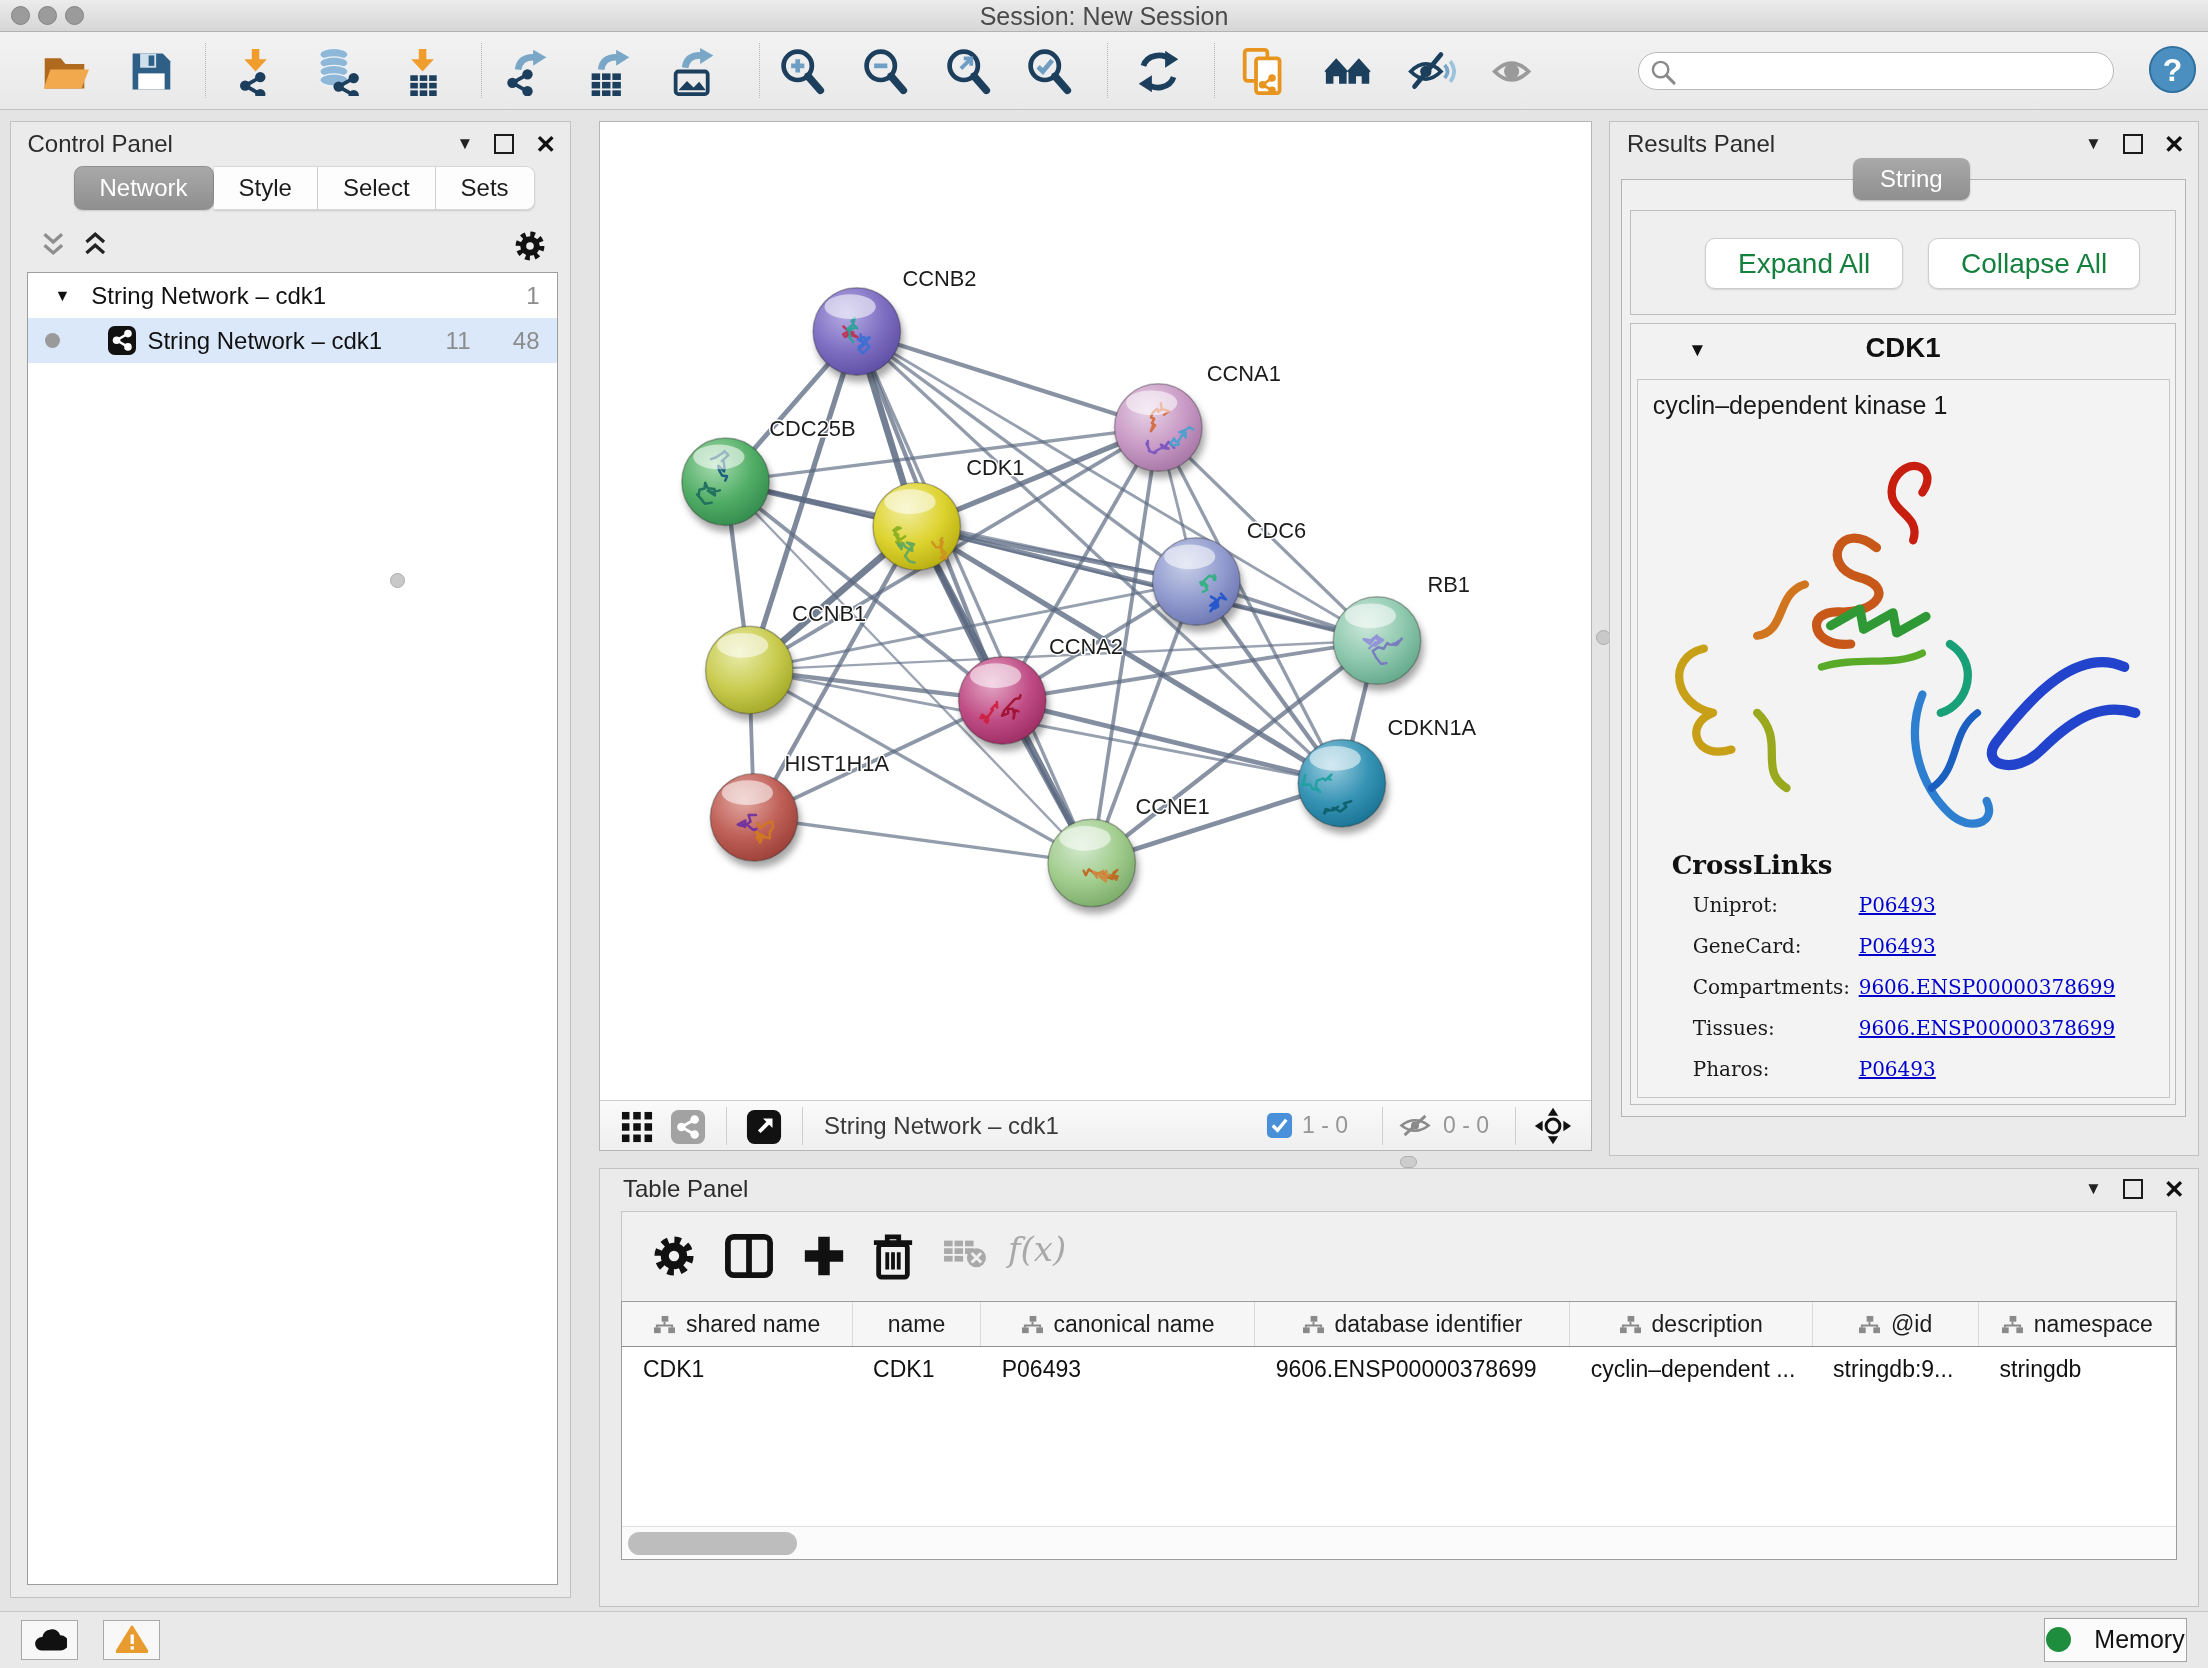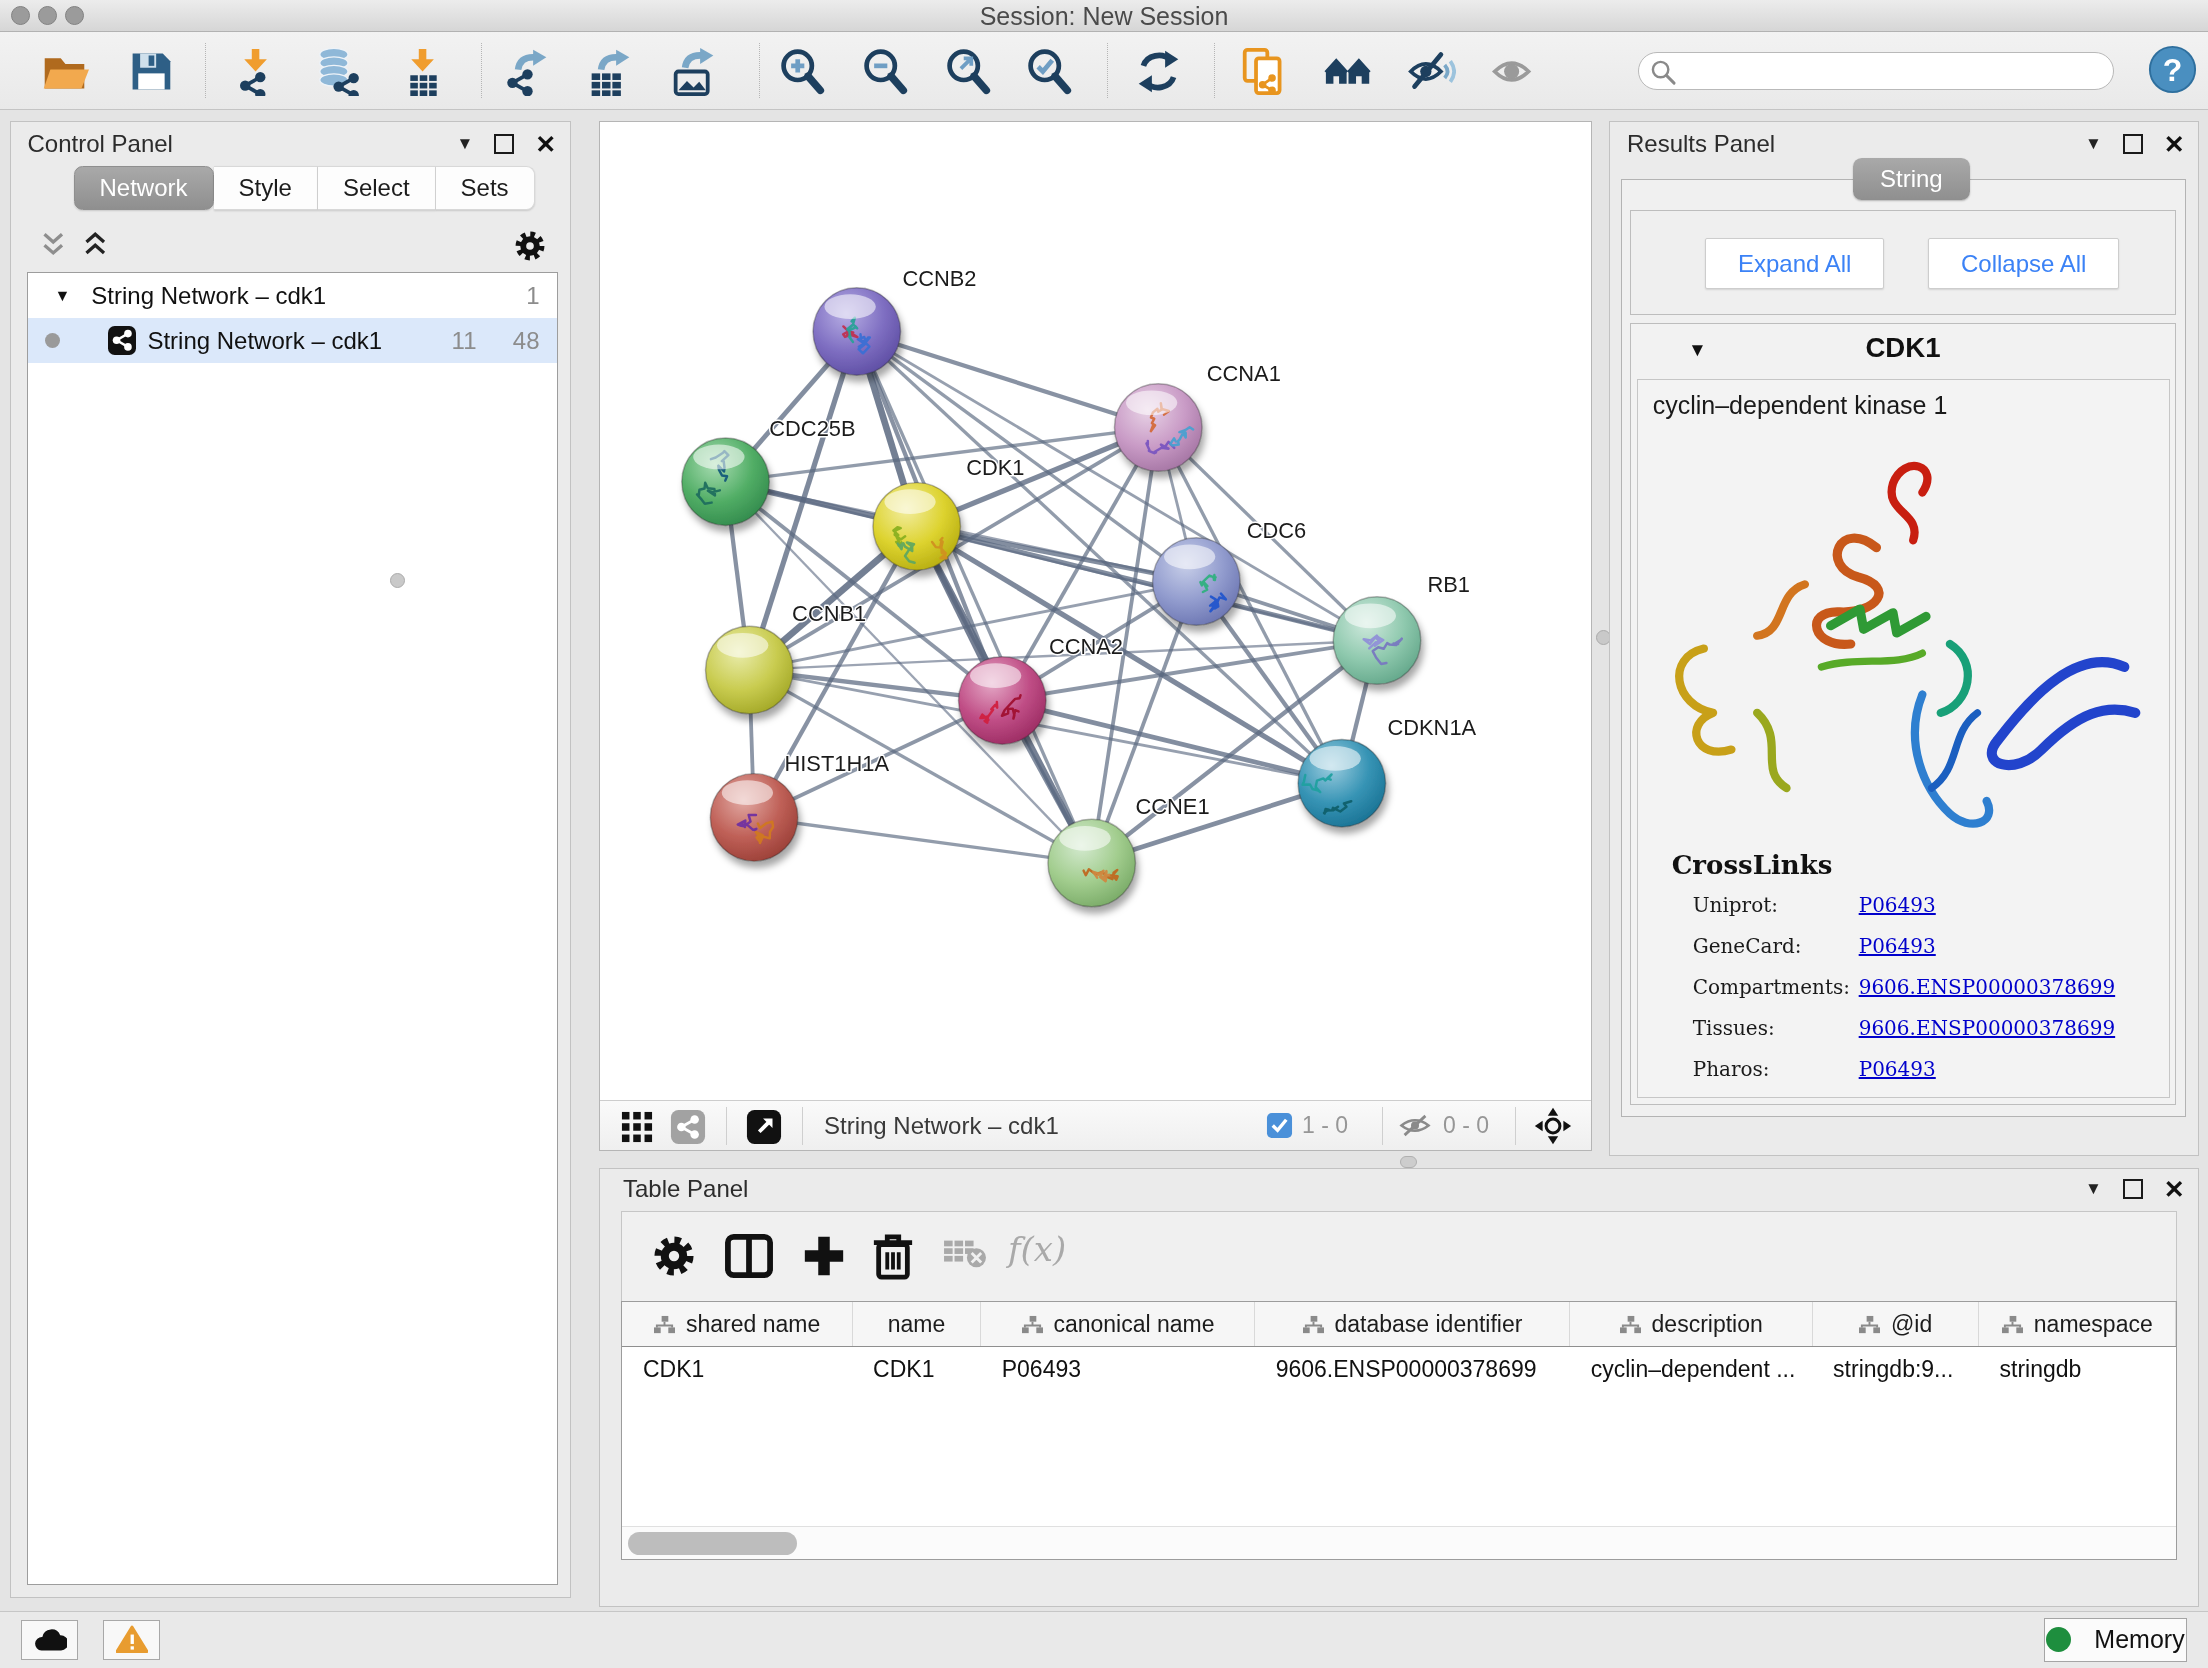--- a/index.html
+++ b/index.html
@@ -73,21 +73,21 @@
   #rp-header{position:absolute;left:17px;top:7.6px;}
   #rp-hdr-btns{position:absolute;right:13.3px;top:7.6px;display:flex;gap:21px;align-items:center;}
   #rp-tab{position:absolute;left:243px;top:36px;z-index:3;height:42px;line-height:42px;padding:0 27px;
     background:linear-gradient(#a9a9a9,#8f8f8f);color:#fff;font-size:24px;border-radius:8.6px;
     box-shadow:0 1px 1.9px rgba(0,0,0,.25);}
   #rp-box{position:absolute;left:11.4px;top:57px;width:565px;height:938px;background:#f0f0f0;
     border:1.9px solid #b3b3b3;box-sizing:border-box;}
   #rp-btnbox{position:absolute;left:7.6px;top:30px;width:546px;height:105px;background:#efefef;
     border:1px solid #bdbdbd;box-sizing:border-box;}
   .rp-btn{position:absolute;top:27px;height:49px;line-height:49px;padding:0 32px;background:#fff;
-    border:1px solid #cdcdcd;border-radius:2px;font-size:24px;color:#3b82f6;text-align:center;
+    border:1px solid #cdcdcd;border-radius:10px;font-size:28px;color:#15803d;text-align:center;
     box-shadow:0 1px 1.9px rgba(0,0,0,.12);cursor:pointer;}
   #rp-section{position:absolute;left:7.6px;top:143px;width:546px;height:782px;
     border:1px solid #bdbdbd;background:#f2f2f2;box-sizing:border-box;}
   #rp-sec-hdr{position:absolute;left:0;top:0;width:100%;height:53px;}
   #rp-sec-caret{position:absolute;left:57px;top:15px;font-size:19px;color:#111;}
   #rp-protname{position:absolute;left:0;top:7.6px;width:100%;text-align:center;font-size:27.6px;font-weight:bold;color:#111;}
   #rp-content{position:absolute;left:5.7px;top:55px;width:533px;height:719px;background:#f3f3f3;
     border:1px solid #c6c6c6;box-sizing:border-box;}
   #rp-desc{position:absolute;left:15px;top:11.4px;font-size:25px;color:#1a1a1a;}
   #protein-svg{position:absolute;left:9.5px;top:55px;}
@@ -327,21 +327,21 @@
         <svg width="28.5" height="28.5" viewBox="0 0 30 30">
           <g stroke="#fff" stroke-width="2.6">
               <path d="M9 15 21 8M9 15 21 22"></path>
             </g>
           <circle cx="9" cy="15" r="4" fill="#fff"></circle>
             <circle cx="21" cy="8" r="4" fill="#fff"></circle>
             <circle cx="21" cy="22" r="4" fill="#fff"></circle>
         </svg>
       </span>
       <span>String Network – cdk1</span>
-      <span class="tree-count" style="right:80px">11</span>
+      <span class="tree-count" style="right:86px">11</span>
       <span class="tree-count" style="right:17px">48</span>
     </div>
   </div>
 </div>
 <div class="splitter-dot" style="left:390px;top:573px"></div>
 
 <div id="canvas-panel">
   <svg id="net-svg" width="991" height="979" viewBox="0 0 1042 1029">
       <defs>
         <radialGradient id="ng0" cx="38%" cy="30%" r="78%">

